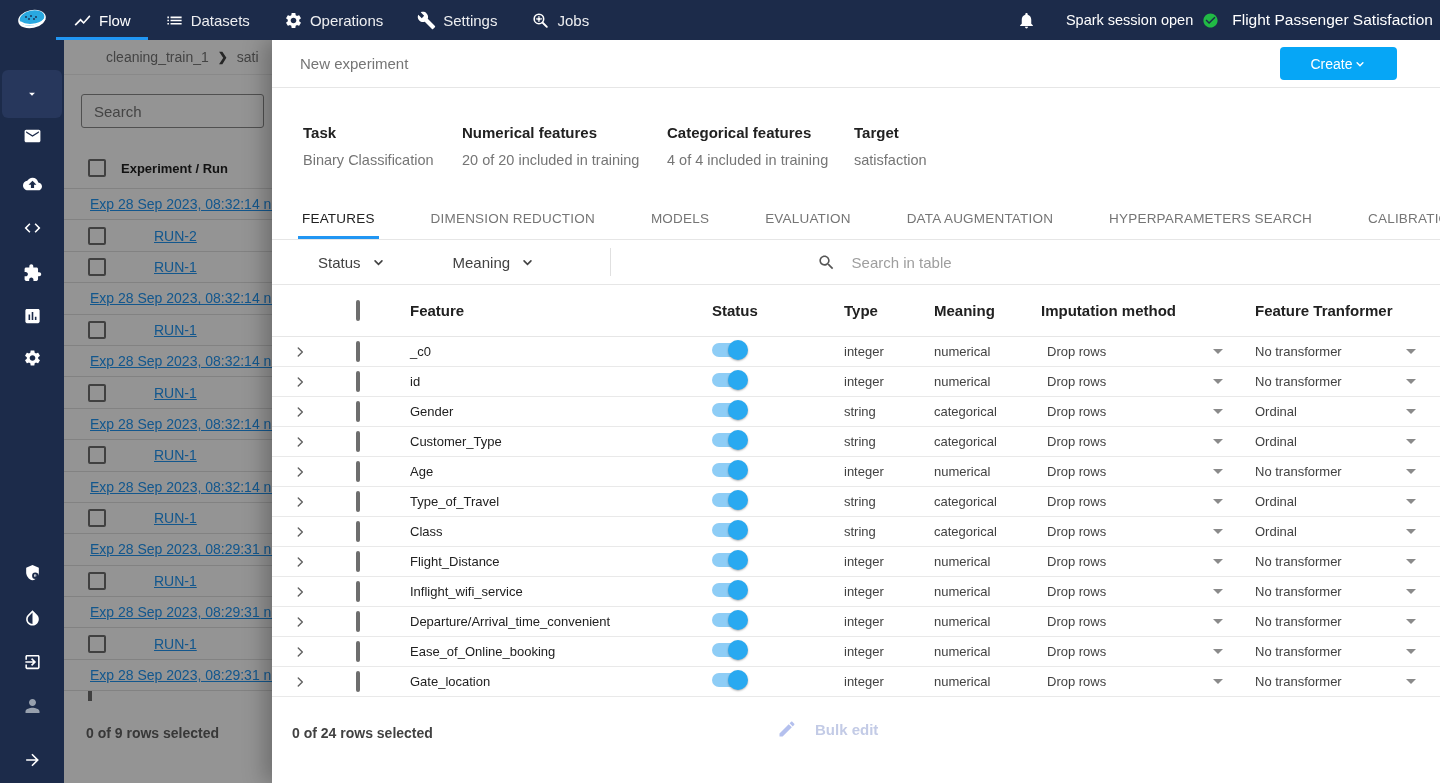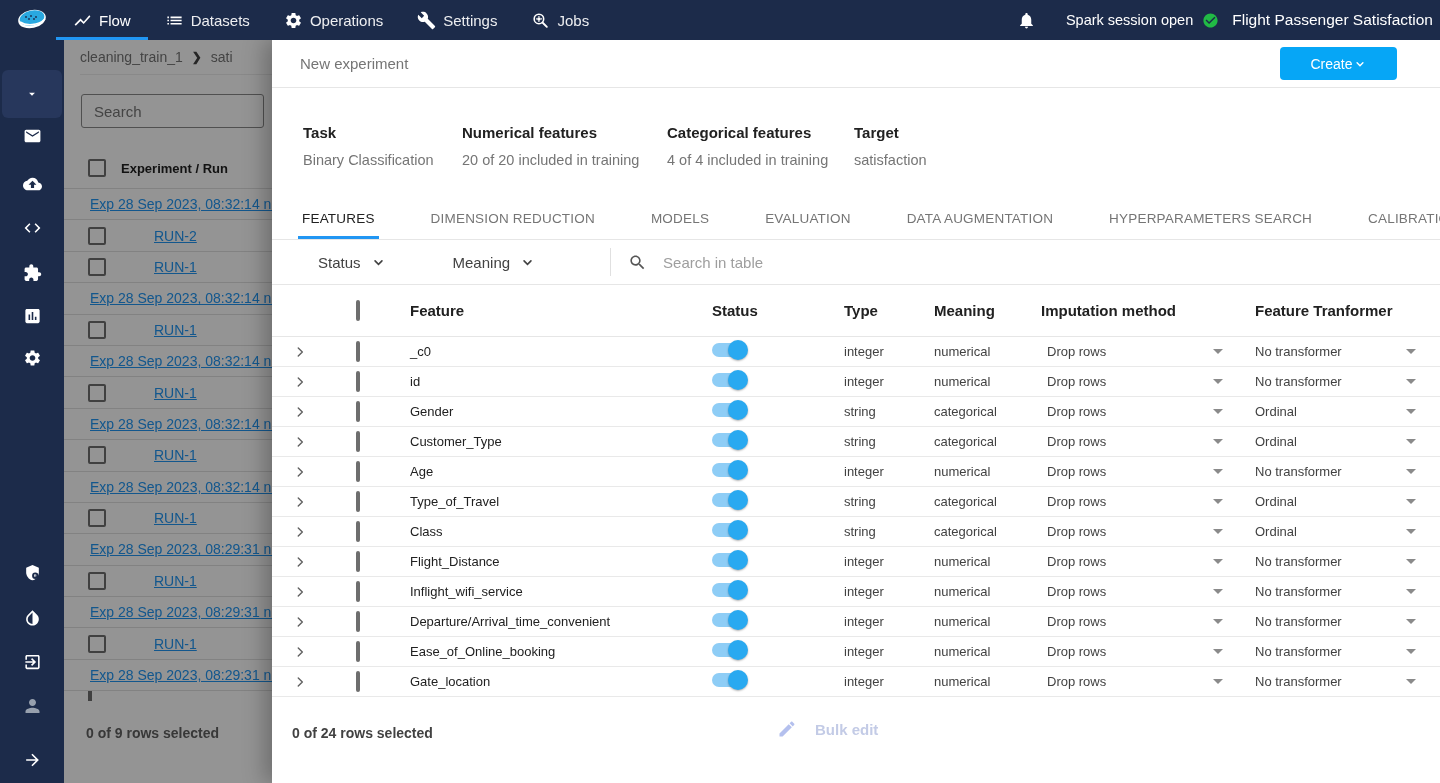--- a/index.html
+++ b/index.html
@@ -21,21 +21,21 @@
   .check { display:flex; margin-right:13px; }
   .project-title { font-size:15.5px; }
 
   
   .sidebar { position:absolute; left:0; top:40px; width:64px; height:743px; background:var(--navy,#1c2b4a); z-index:25; }
   .side-item { position:absolute; left:0; width:64px; display:flex; justify-content:center; align-items:center; transform:translateY(-50%); cursor:pointer; }
   .side-box { position:absolute; left:2px; width:60px; height:48px; border-radius:6px; background:#27375c; display:flex; justify-content:center; align-items:center; cursor:pointer; }
 
   
   .bg-panel { position:absolute; left:64px; top:40px; width:208px; height:743px; background:#fff; z-index:10; overflow:hidden; }
-  .bg-crumb { height:35px; display:flex; align-items:center; font-size:14px; color:#757575; white-space:nowrap; border-bottom:1px solid #ededed;margin-left:16px; }
+  .bg-crumb { height:35px; display:flex; align-items:center; padding-left:42px; font-size:14px; color:#757575; white-space:nowrap; border-bottom:1px solid #ededed; }
   .bg-crumb .sep { margin:0 9px; color:#424242; font-weight:bold; font-size:12px; }
   .bg-search { margin:19px 8px 0 17px; width:183px; height:34px; border:1px solid #8a8a8a; border-radius:3px; display:flex; align-items:center; }
   .bg-search input { border:none; outline:none; width:100%; padding:0 12px; font-size:15px; color:#424242; font-family:inherit; background:transparent; }
   .bg-search input::placeholder { color:#757575; }
   .bg-head { height:41px; margin-top:20px; display:flex; align-items:center; padding-left:24px; border-bottom:1px solid #e0e0e0; }
   .bg-head .cb { margin-right:15px; }
   .bg-head-label { font-size:13px; font-weight:bold; color:#212121; }
   .bg-rows {}
   .bg-row { height:31.4px; display:flex; align-items:center; border-bottom:1px solid #e0e0e0; white-space:nowrap; overflow:hidden; }
   .bg-row.exp { padding-left:26px; }
@@ -62,21 +62,21 @@
   .dlg-tabs { height:40px; display:flex; align-items:flex-end; padding-left:28px; border-bottom:1px solid #e6e6e6; }
   .dlg-tab { position:relative; font-size:13.5px; color:#757575; padding:0 2px 13px 2px; margin-right:52px; letter-spacing:.2px; cursor:pointer; white-space:nowrap; }
   .dlg-tab.active { color:#212121; }
   .dlg-tab.active::after { content:""; position:absolute; left:-2px; right:-2px; bottom:0; height:3px; background:var(--accent,#2196f3); }
 
   .filters { height:45px; display:flex; align-items:center; border-bottom:1px solid #e6e6e6; }
   .filter-dd { display:flex; align-items:center; gap:10px; font-size:15px; color:#424242; cursor:pointer; }
   .filter-dd.status { margin-left:46px; }
   .filter-dd.meaning { margin-left:67px; }
   .vdiv { width:1px; height:28px; background:#e0e0e0; margin-left:75px; }
-  .tbl-search { display:flex; align-items:center; margin-left:17px; flex:1; }
+  .tbl-search { display:flex; align-items:center; margin-left:17px; flex:1;justify-content:center; }
   .tbl-search input { border:none; outline:none; font-size:15px; margin-left:16px; width:400px; color:#424242; font-family:inherit; }
   .tbl-search input::placeholder { color:#9e9e9e; }
 
   .fgrid { display:grid; grid-template-columns:56px 64px 300px 130px 90px 115px 210px 1fr; align-items:center; }
   .ftable-head { height:52px; border-bottom:1px solid #e6e6e6; }
   .fh { font-size:15px; font-weight:bold; color:#212121; }
   .pad-check { padding-left:28px; }
   .pad-feature { padding-left:18px; }
   .pad-status { padding-left:20px; }
   .pad-type { padding-left:22px; }

